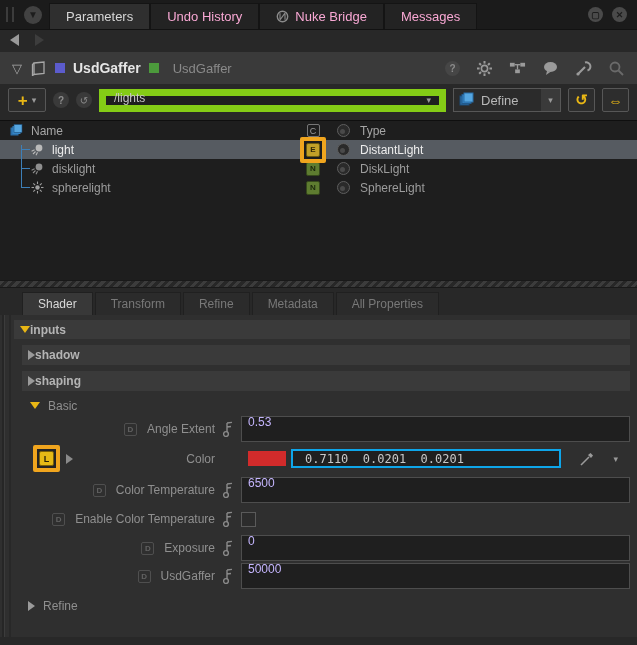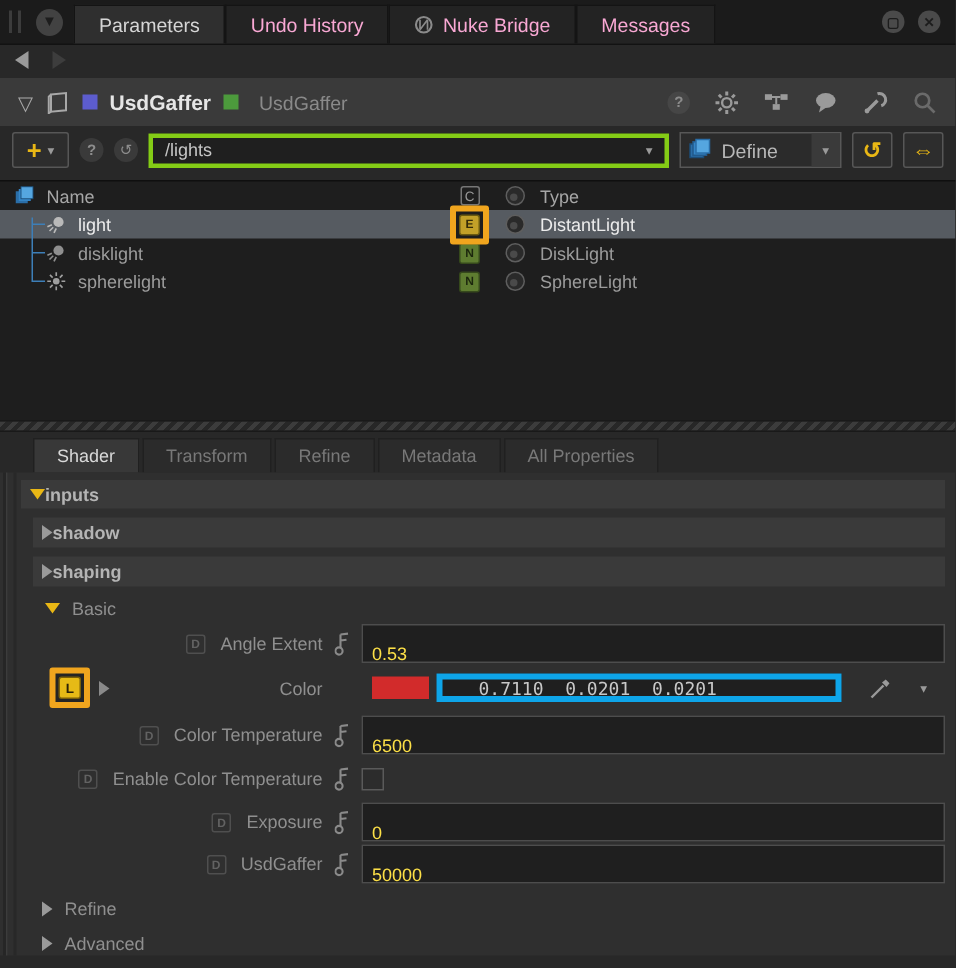--- a/index.html
+++ b/index.html
@@ -40,21 +40,21 @@
   .icn.dim{color:#6a6a6a;}
 
   
   .toolbar{height:32px;display:flex;align-items:center;gap:7px;padding:0 8px;}
   .tbtn{height:24px;border:1px solid #575757;background:#2d2d2d;border-radius:2px;display:flex;align-items:center;justify-content:center;}
   .add-btn{width:38px;gap:4px;}
   .add-plus{color:var(--yellow);font-size:17px;font-weight:bold;line-height:1;}
   .caret{color:#9a9a9a;font-size:9px;}
   .circ-ico{width:16px;height:16px;border-radius:50%;background:#3a3a3a;color:#8d8d8d;font-size:10px;display:flex;align-items:center;justify-content:center;}
   .circ-ico.q{font-weight:bold;}
-  .path-input{flex:1;height:23px;border:3px solid #84cc16;background:#1f1f1f;display:flex;align-items:center;padding:0 8px;color:#c6c6c6;}
+  .path-input{flex:1;height:23px;border:7px solid #84cc16;background:#1f1f1f;display:flex;align-items:flex-end;padding:0 8px;color:#c6c6c6;}
   .path-input .caret{margin-left:auto;}
   .define{width:108px;height:24px;border:1px solid #575757;background:#2b2b2b;display:flex;align-items:center;gap:6px;padding:0 0 0 5px;}
   .define .lbl{color:#b8b8b8;font-size:13px;}
   .dd-caret{margin-left:auto;width:19px;height:22px;background:#3a3a3a;display:flex;align-items:center;justify-content:center;}
   .ybtn{width:27px;color:var(--yellow);font-weight:bold;font-size:15px;}
 
   
   .tree{height:160px;margin-top:4px;background:#1e1e1e;border-top:1px solid #0f0f0f;position:relative;}
   .trow{display:grid;grid-template-columns:300px 26px 34px 277px;align-items:center;height:19px;}
   .trow .namecell{display:flex;align-items:center;gap:8px;padding-left:10px;overflow:visible;text-align:right;}
@@ -88,29 +88,29 @@
   .groove2{position:absolute;left:9px;top:0;bottom:0;width:2px;background:#282828;}
   .band{height:19px;background:var(--band);display:flex;align-items:center;gap:0;padding-left:6px;font-weight:bold;color:#b4b4b4;margin:0 7px 0 14px;}
   .band.sub{margin-left:22px;margin-top:6px;height:20px;}
   .tri-dn{width:0;height:0;border-left:5px solid transparent;border-right:5px solid transparent;border-top:7px solid var(--yellow);}
   .tri-rt{width:0;height:0;border-top:5px solid transparent;border-bottom:5px solid transparent;border-left:7px solid #9a9a9a;}
   .subsec{display:flex;align-items:center;gap:8px;padding-left:30px;height:17px;color:#8f8f8f;margin-top:6px;}
   .prow{display:flex;align-items:center;height:20px;margin-top:5px;padding-right:7px;}
   .plab{width:215px;display:flex;justify-content:flex-end;align-items:center;gap:10px;color:#8f8f8f;}
   .dbadge{width:13px;height:13px;border:1px solid #4f4f4f;border-radius:2px;color:#626262;font-size:8px;font-weight:bold;display:flex;align-items:center;justify-content:center;flex:none;}
   .keycol{width:26px;display:flex;justify-content:center;flex:none;}
-  .pfield{flex:1;height:19px;background:#1f1f1f;border:1px solid #4d4d4d;display:flex;align-items:flex-start;padding:12px 6px;color:#fde047;}
+  .pfield{flex:1;height:19px;background:#1f1f1f;border:1px solid #4d4d4d;display:flex;align-items:flex-end;padding:12px 6px;color:#c4b5fd;}
   .colorrow{height:29px;margin-top:5px;display:flex;align-items:center;padding-right:7px;}
   .plabc{width:215px;display:flex;align-items:center;color:#8f8f8f;}
   .lannot{display:inline-flex;border:4px solid var(--annot);background:#242424;padding:2px;border-radius:2px;margin-left:33px;}
   .lbadge{width:15px;height:15px;background:#e6ba16;border:1px solid #7a5f08;border-radius:2px;color:#2a2208;font-weight:bold;font-size:9px;display:flex;align-items:center;justify-content:center;}
   .plabc .tri-rt{margin-left:6px;border-left-color:#8a8a8a;}
   .plabc .clabel{margin-left:auto;}
   .swatch{width:38px;height:15px;background:#d22b2b;margin-left:33px;flex:none;}
-  .cfield{width:270px;height:19px;margin-left:5px;background:#1f1f1f;border:4px solid #0ea5e9;display:flex;align-items:center;padding:0 24px;
+  .cfield{width:270px;height:19px;margin-left:5px;background:#1f1f1f;border:2px solid #0ea5e9;display:flex;align-items:center;padding:0 12px;
     font-family:"DejaVu Sans Mono",monospace;font-size:12px;color:#c8c8c8;white-space:pre;}
   .cicons{margin-left:auto;display:flex;align-items:center;gap:18px;padding-right:12px;color:#9a9a9a;}
   .checkbox{width:15px;height:15px;background:#2c2c2c;border:1px solid #5a5a5a;}
   svg{display:block;}
 </style>
 </head>
 <body>
 
 <div class="tabbar">
   <div class="drag-handle"></div>
@@ -464,17 +464,13 @@
     <div class="pfield">
         <span>50000</span>
       </div>
   </div>
 
   <div class="subsec" style="margin-top:11px;padding-left:28px">
     <span class="tri-rt"></span>
     <span>Refine</span>
   </div>
 
-  <div class="subsec" style="padding-left:28px">
-    <span class="tri-rt"></span>
-    <span>Advanced</span>
-  </div>
 </div>
 
 </body></html>

